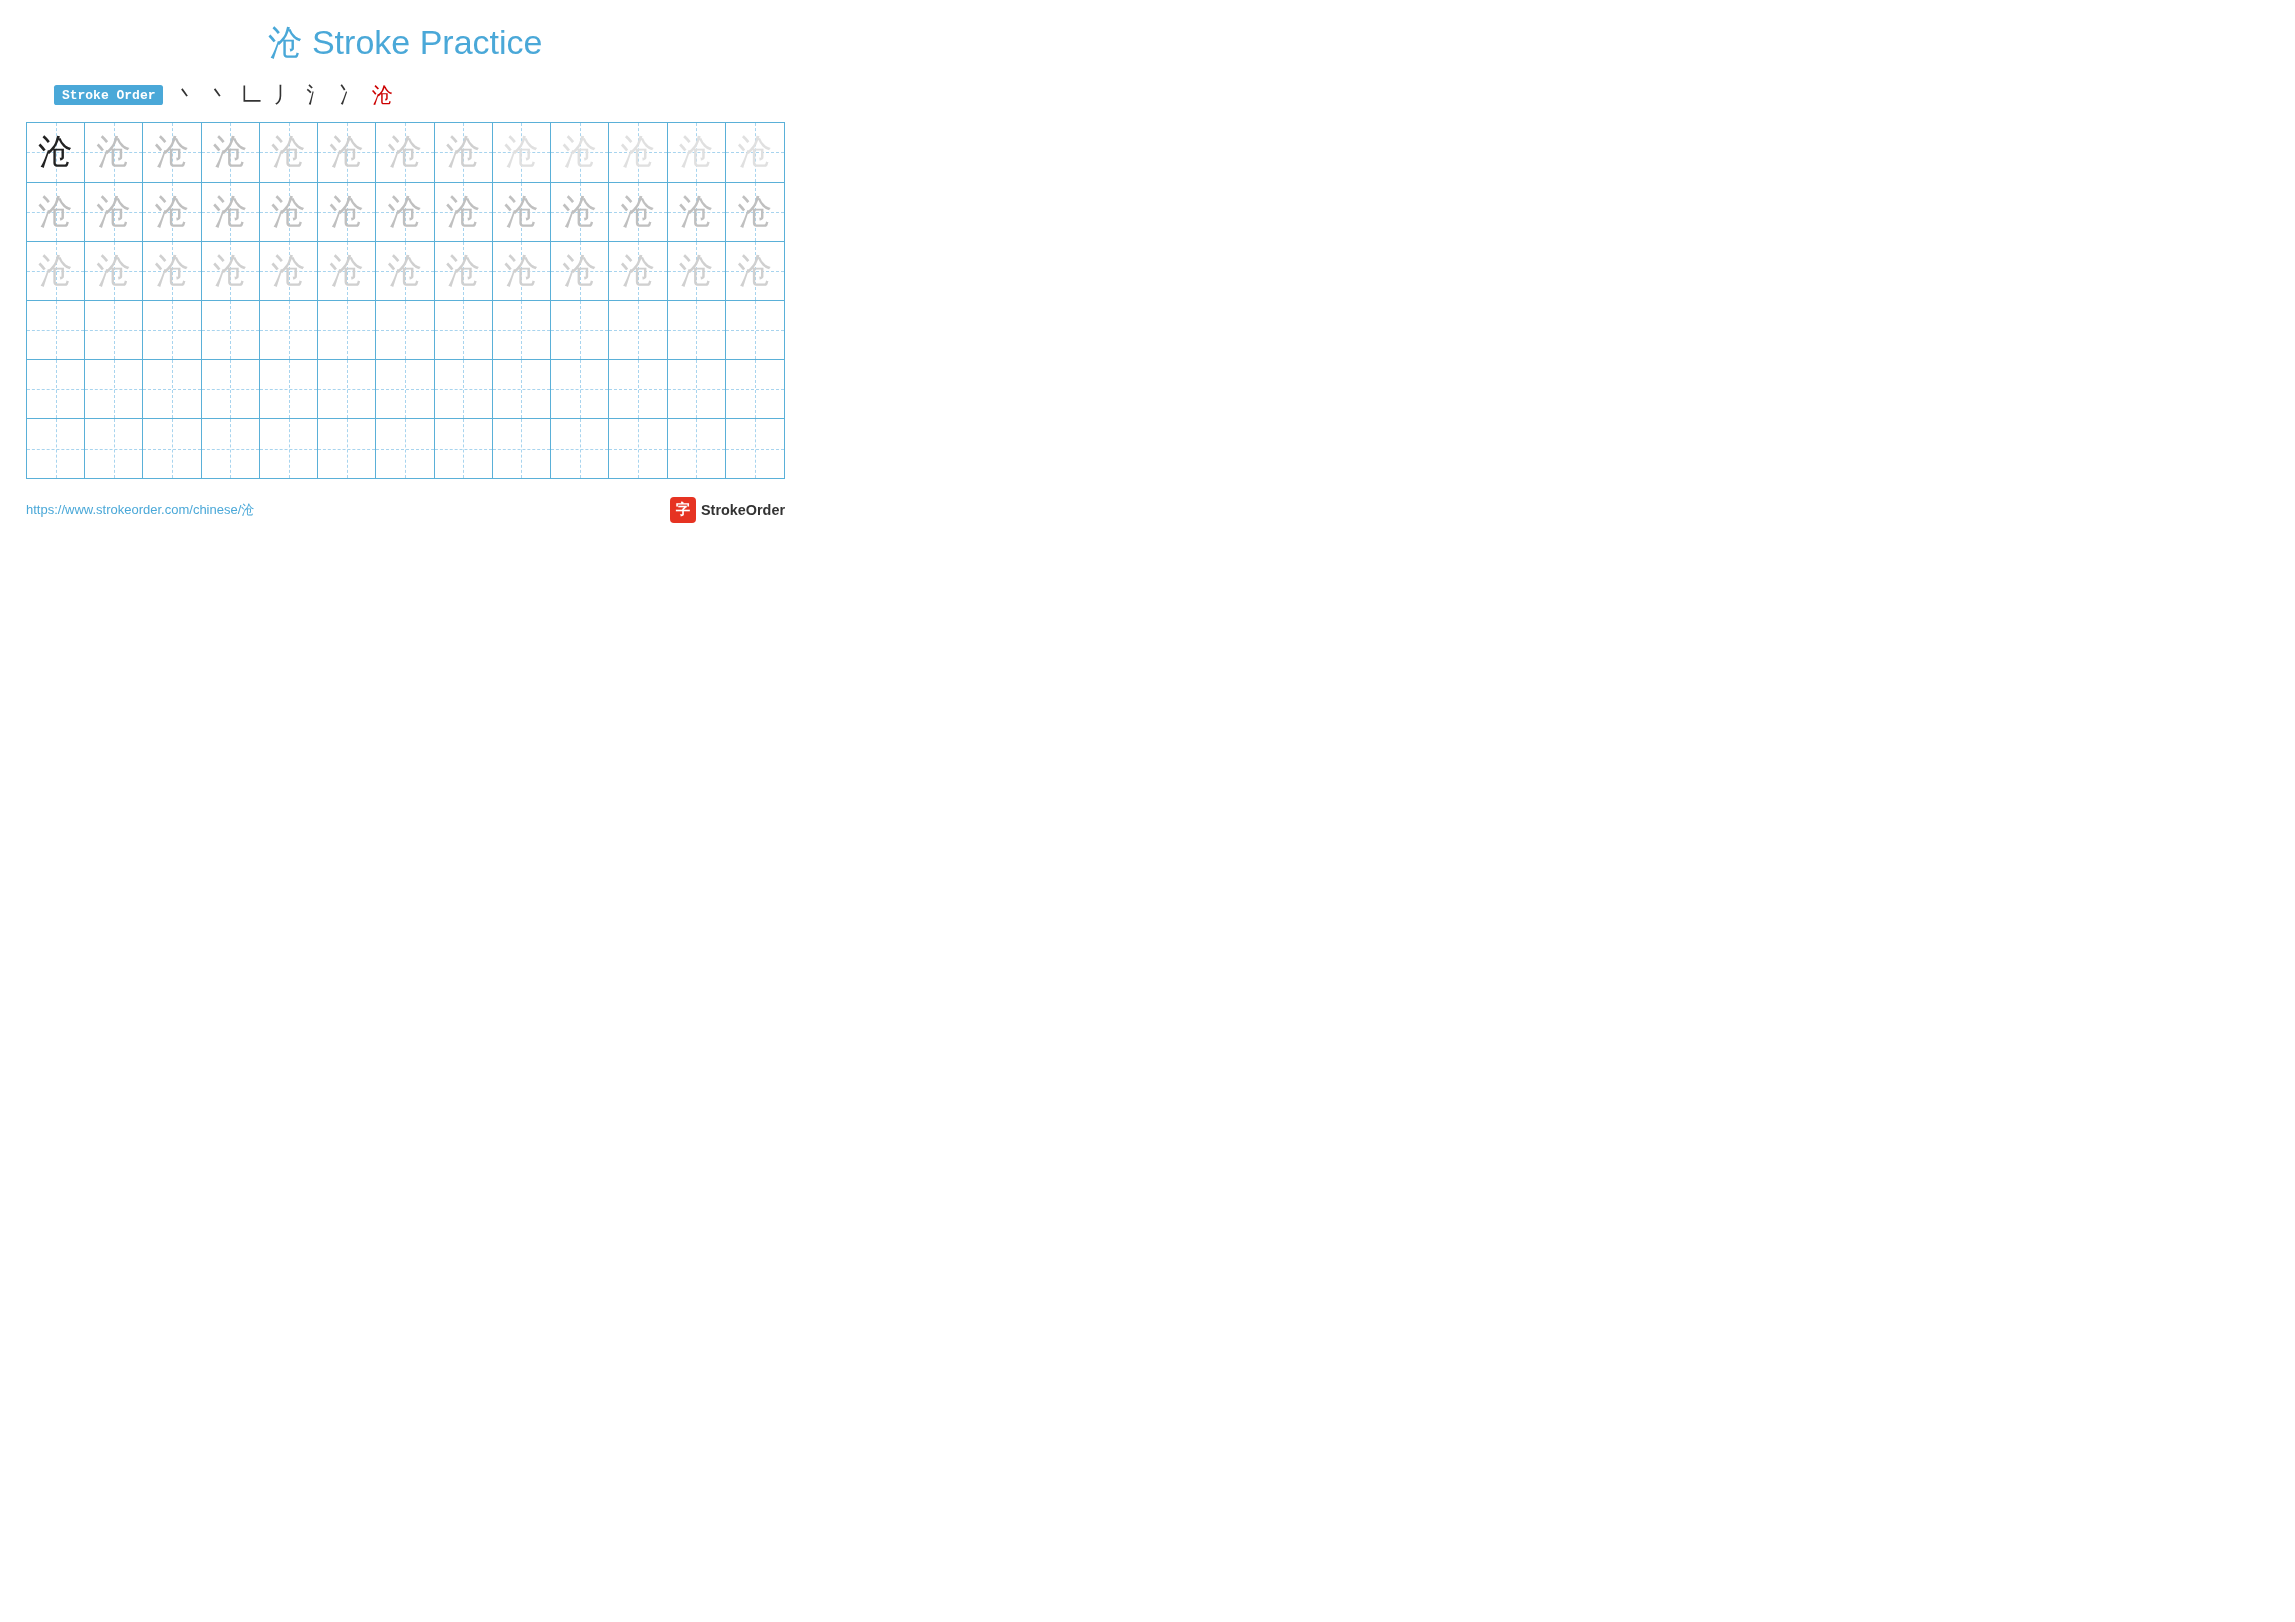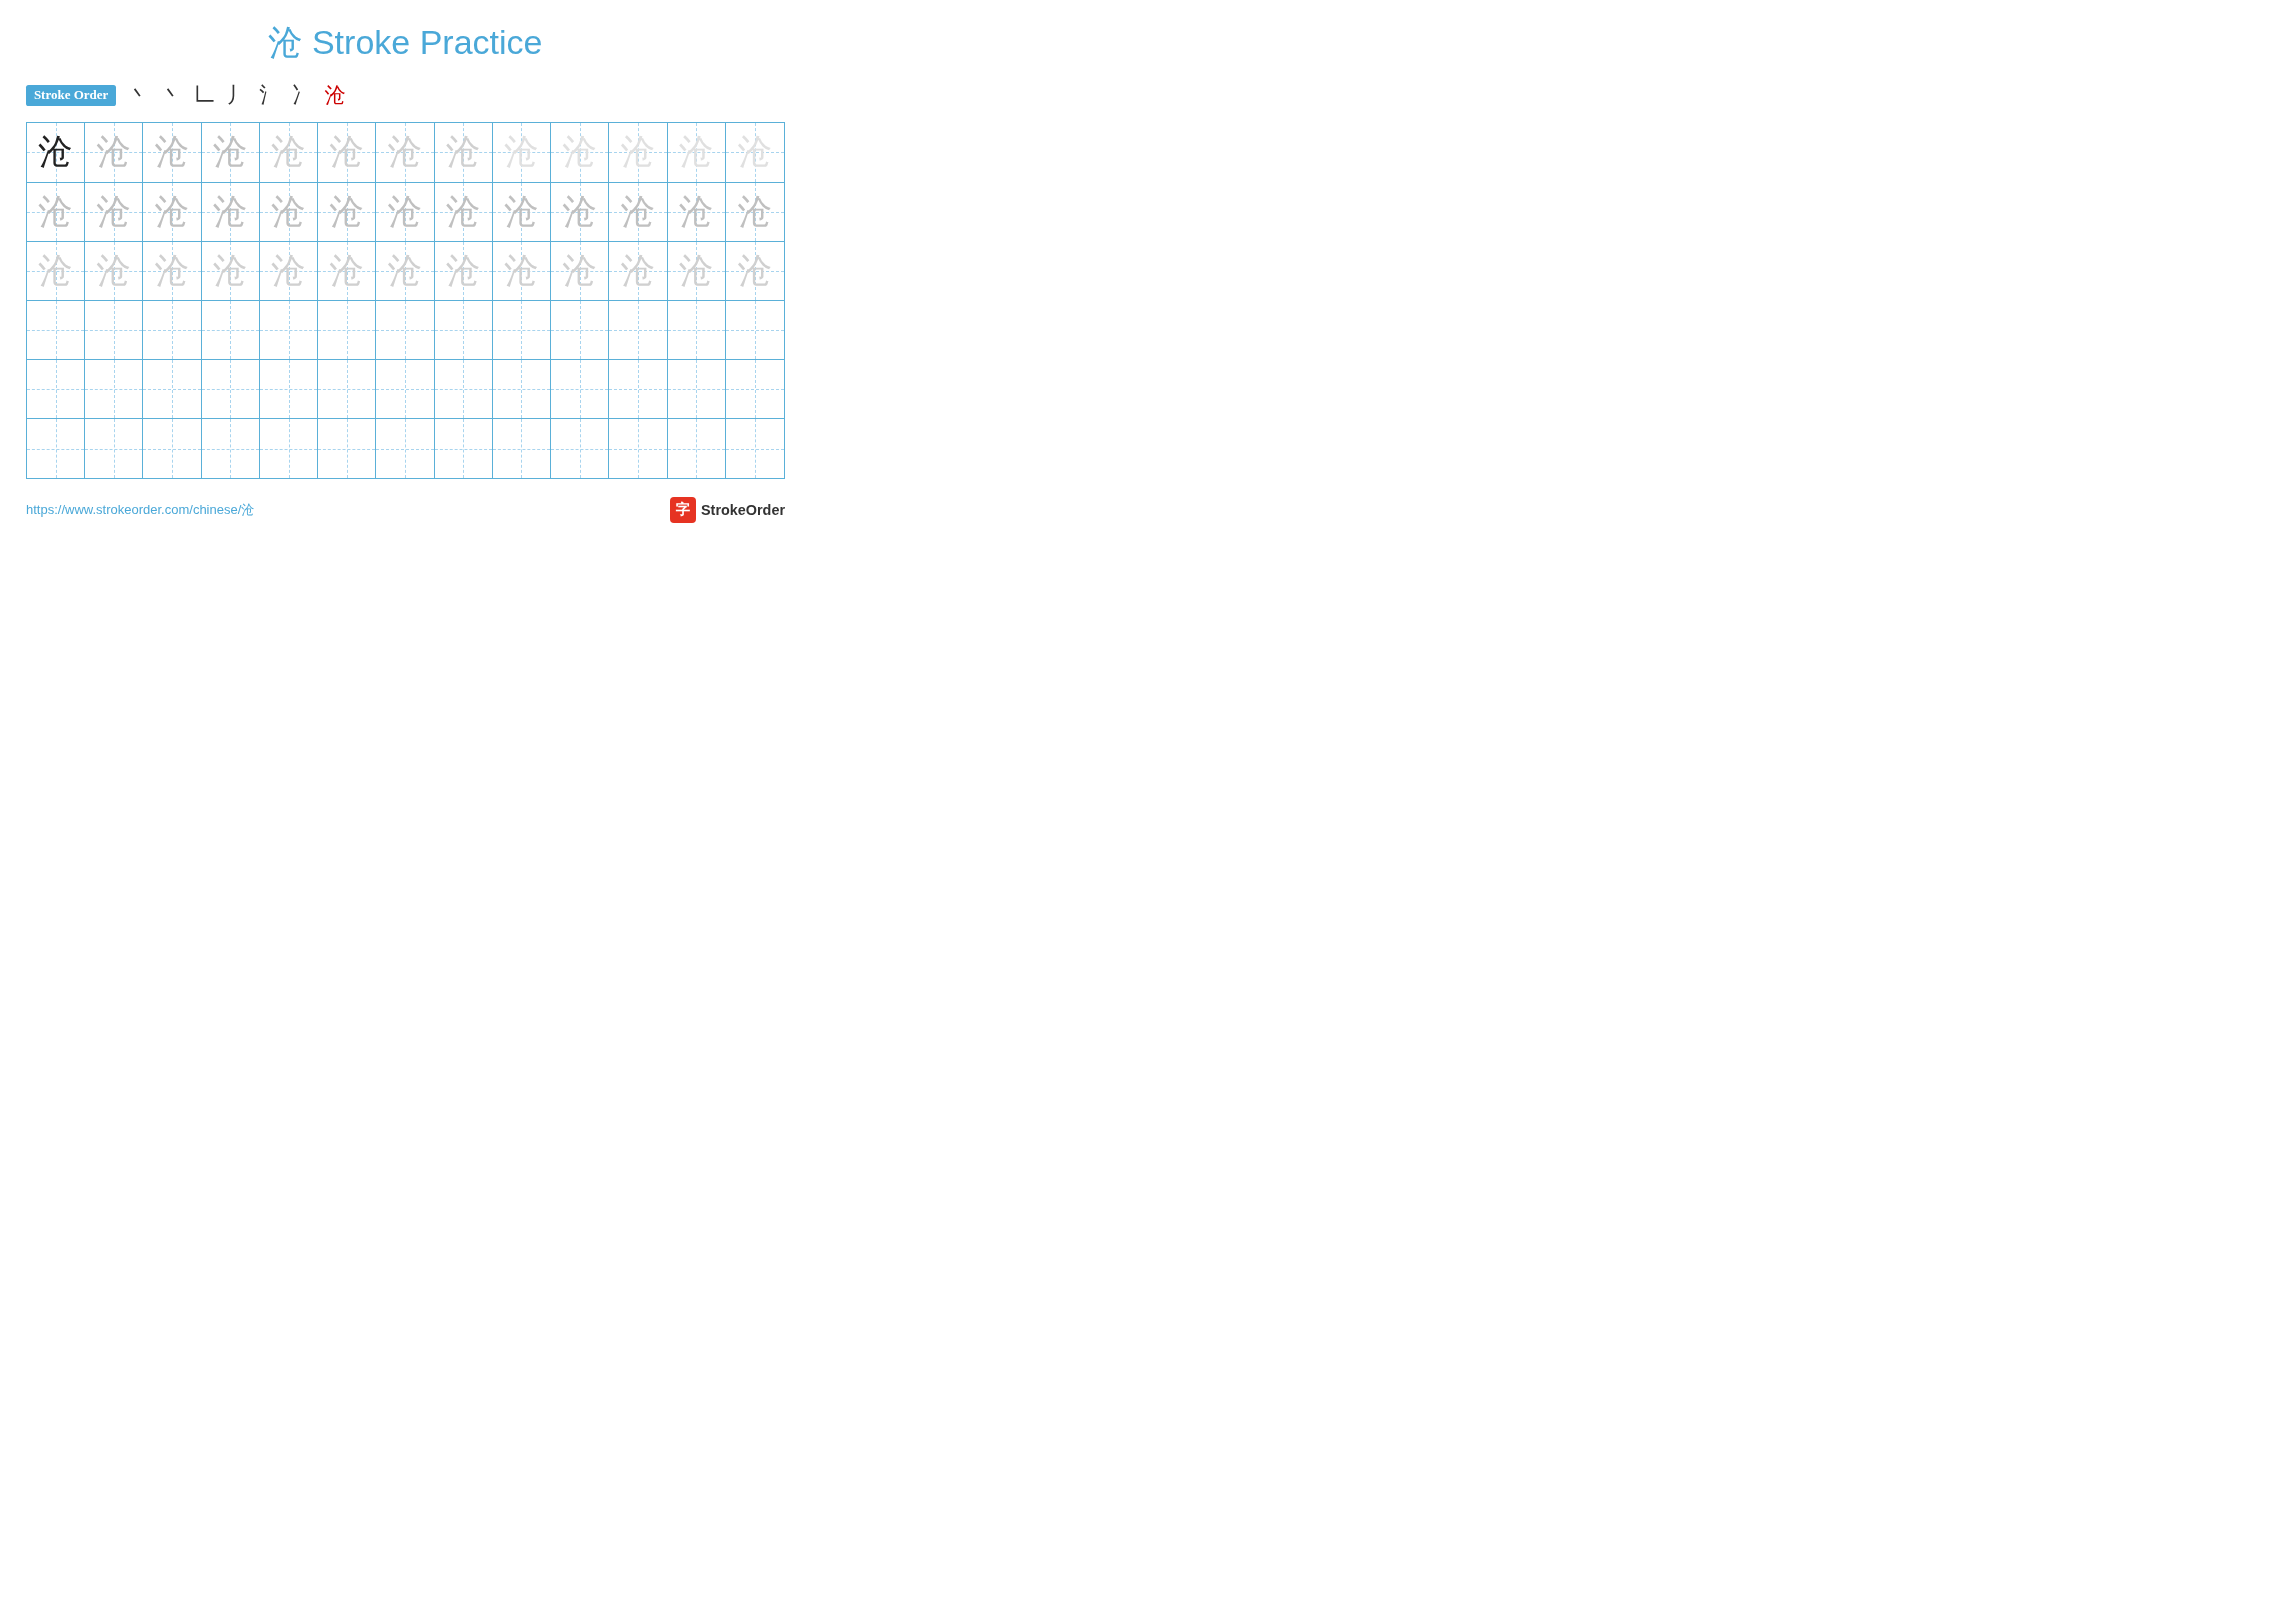--- a/index.html
+++ b/index.html
@@ -28,26 +28,27 @@
     .stroke-order-row {
       display: flex;
       align-items: center;
       gap: 11.8px;
       margin-bottom: 13px;
       font-size: 21px;
     }
     .stroke-order-badge {
       background: #4aa8d8;
       color: #fff;
-      font-family: Liberation Serif, serif;
+      font-family: Liberation Mono, monospace;
       font-size: 13px;
       font-weight: bold;
       padding: 2.6px 7.9px;
       border-radius: 2.6px;
       white-space: nowrap;
+      margin-left: 28px;
     }
     .stroke-char {
       color: #333;
       font-family: serif;
     }
     .stroke-char.red {
       color: #cc0000;
     }
 
     

